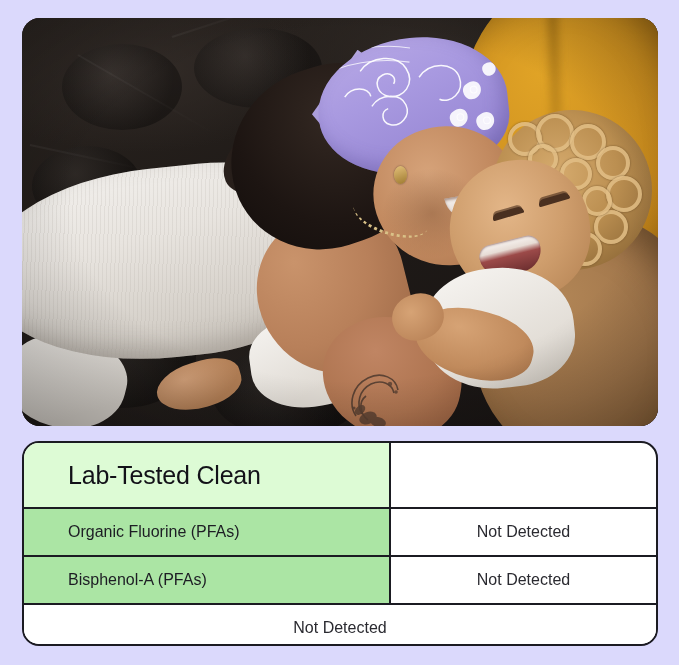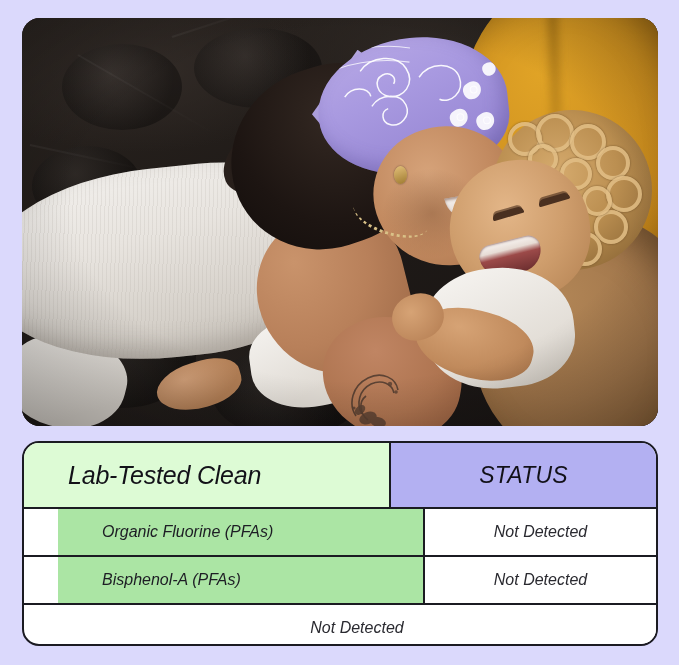--- a/index.html
+++ b/index.html
@@ -12,21 +12,20 @@
     height: 665px;
     overflow: hidden;
     font-family: "Liberation Sans", sans-serif;
   }
 
   .page {
     position: relative;
     width: 679px;
     height: 665px;
     background: #dbd9fc;
-    font-style: italic;
   }
 
   
   .hero {
     position: absolute;
     left: 22px;
     top: 18px;
     width: 636px;
     height: 408px;
     border-radius: 18px;
@@ -343,21 +342,20 @@
     box-sizing: border-box;
     background: #fff;
   }
   .trow {
     display: flex;
     width: 100%;
     box-sizing: border-box;
   }
   .trow + .trow {
     border-top: 2px solid #1b1b22;
-    padding-left: 34px;
   }
   .cell-left {
     width: 367px;
     box-sizing: border-box;
     display: flex;
     align-items: center;
     padding-left: 44px;
     border-right: 2px solid #1b1b22;
   }
   .cell-right {
@@ -514,23 +512,20 @@
       <div class="vignette"></div>
     </div>
   </div>
 
   <div class="table-card">
 
     <div class="trow header-row">
       <div class="cell-left">
         <span class="header-left-text">Lab-Tested Clean</span>
       </div>
-      <div class="cell-right">
-        <span class="header-right-text">STATUS</span>
-      </div>
     </div>
 
     <div class="trow data-row">
       <div class="cell-left">
         <span class="data-left-text">Organic Fluorine (PFAs)</span>
       </div>
       <div class="cell-right">
         <span class="data-right-text">Not Detected</span>
       </div>
     </div>

